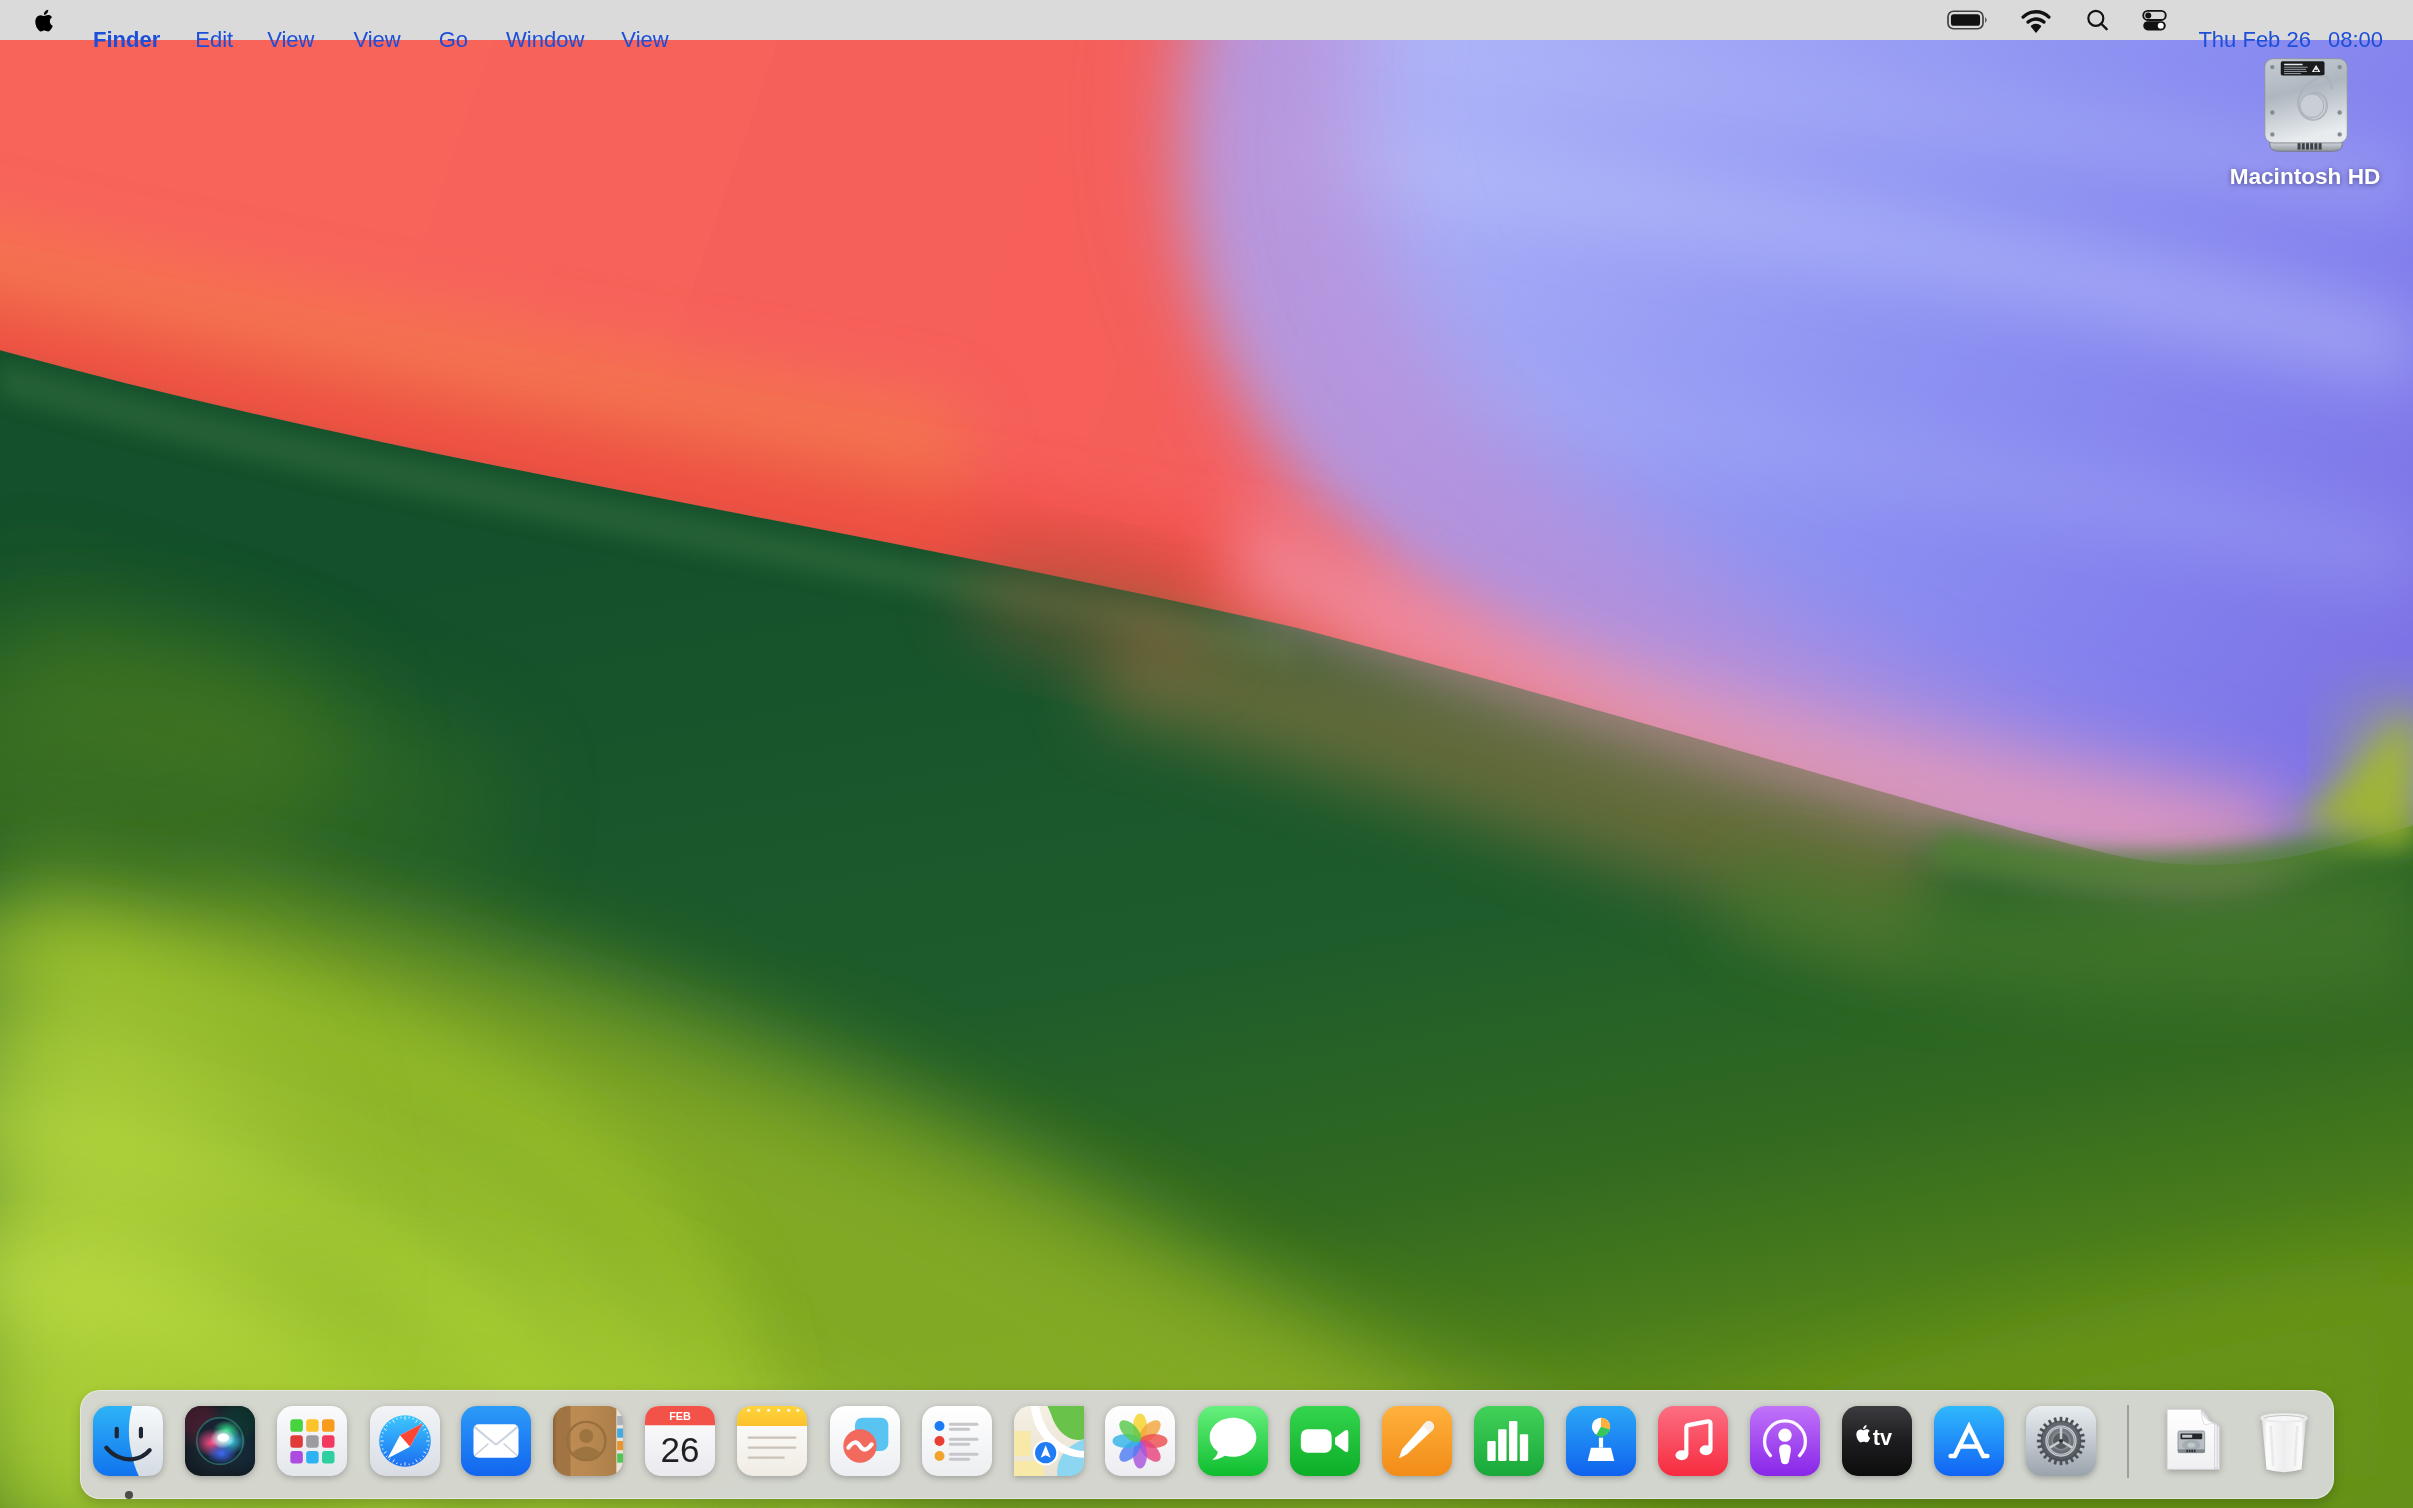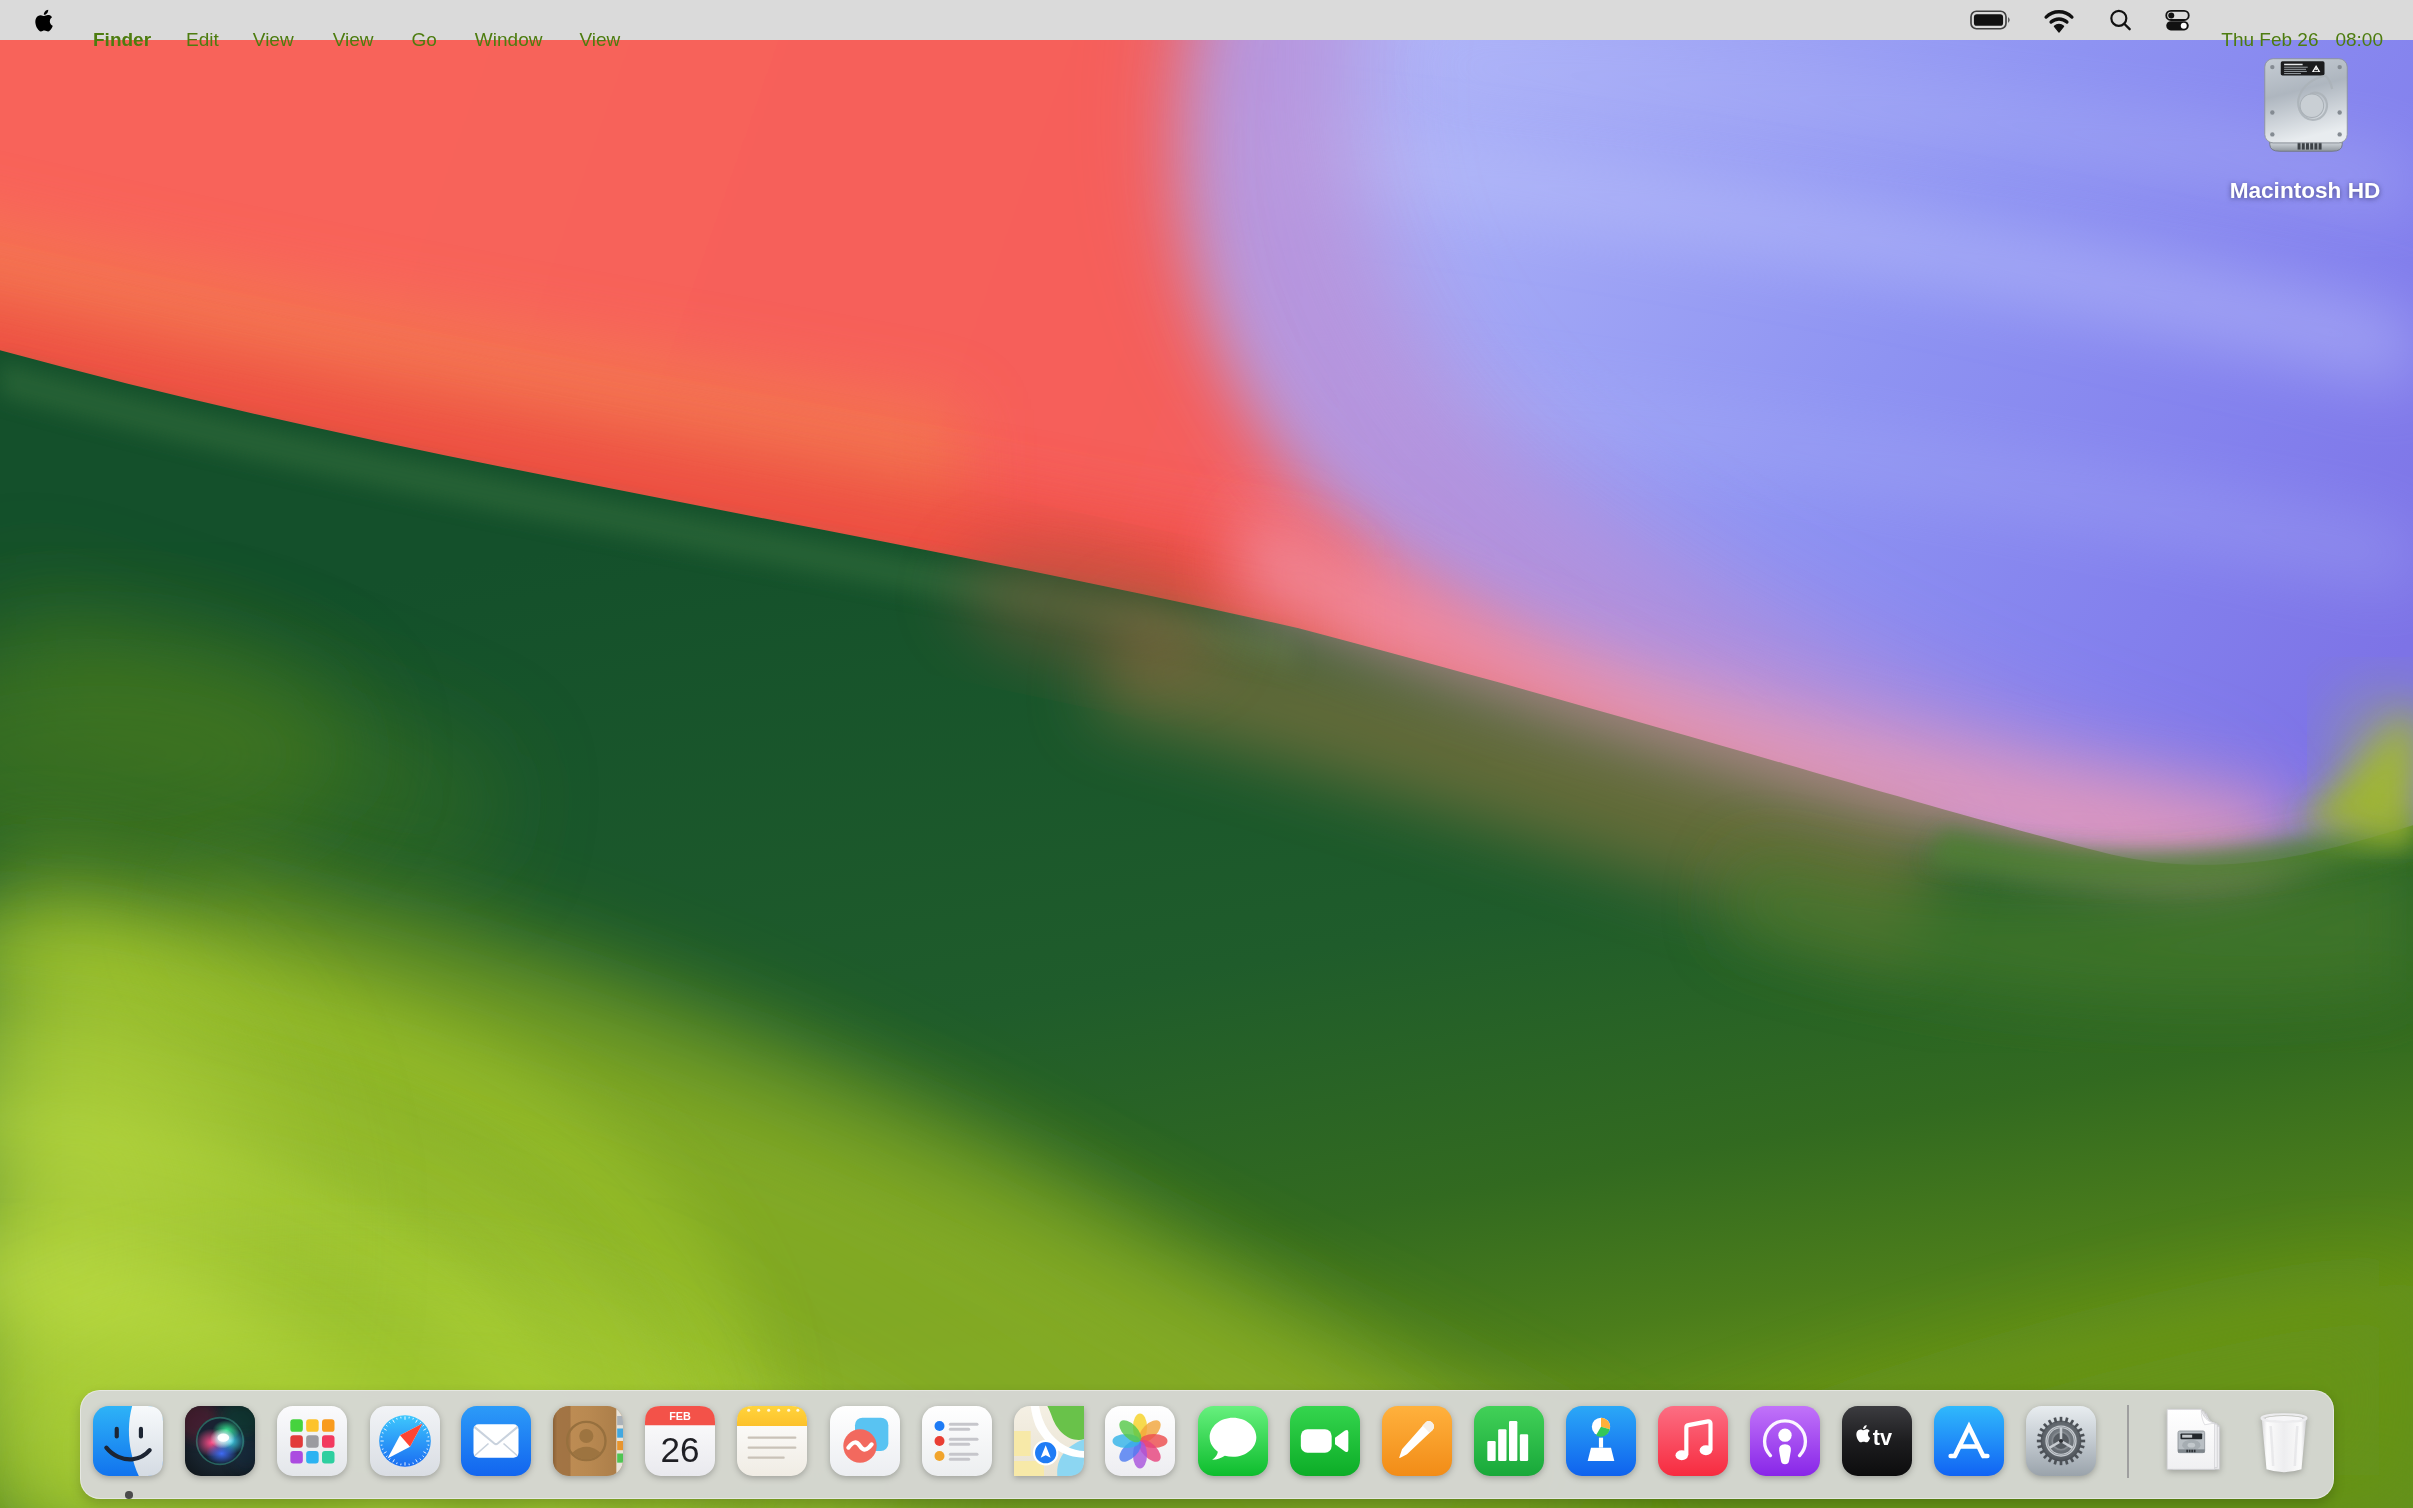--- a/index.html
+++ b/index.html
@@ -1,22 +1,22 @@
 <!DOCTYPE html>
 <html style="font-size:13.4px"><head>
 <meta charset="utf-8">
 <style>
   html,body{margin:0;padding:0;width:2413px;height:1508px;overflow:hidden;background:#3a7d1a;font-family:"Liberation Sans",sans-serif;}
   #wall{position:absolute;left:0;top:0;width:2413px;height:1508px;}
   #menubar{position:absolute;left:0;top:0;width:2413px;height:40px;background:#dadada;display:flex;align-items:center;}
-  .mitem{font-size:19px;color:#4d7c0f;margin-top:40px;}
+  .mitem{font-size:22px;color:#1d4ed8;margin-top:40px;}
   #mleft{position:absolute;left:0;top:0;height:40px;display:flex;align-items:center;}
   #mleft span{display:inline-block;}
   #mright{position:absolute;right:0;top:0;height:40px;display:flex;align-items:center;}
-  #hdlabel{position:absolute;left:2196px;top:178px;width:218px;text-align:center;color:#fff;font-weight:bold;font-size:22.6px;text-shadow:0 0.8px 5px rgba(40,40,90,.65);}
+  #hdlabel{position:absolute;left:2196px;top:164px;width:218px;text-align:center;color:#fff;font-weight:bold;font-size:22.6px;text-shadow:0 0.8px 5px rgba(40,40,90,.65);}
   #dock{position:absolute;left:80px;top:1390px;width:2254px;height:109px;background:rgba(214,215,212,.97);border:0.8px solid rgba(255,255,255,.4);border-radius:20px;box-shadow:0 5px 11.7px rgba(0,0,0,.18);box-sizing:border-box;}
   .dicon{position:absolute;top:1406px;width:70px;height:70px;}
   .dicon{filter:drop-shadow(0 2.5px 3.4px rgba(0,0,0,0.25));}
   #finddot{position:absolute;left:125px;top:1491px;width:7.5px;height:7.5px;border-radius:50%;background:#4c4c4c;}
   #dsep{position:absolute;left:2127px;top:1405px;width:1.7px;height:73px;background:#9f9f9f;}
 </style>
 </head>
 <body>
 <svg id="wall" viewBox="0 0 2880 1800" preserveAspectRatio="none">
 <defs>

